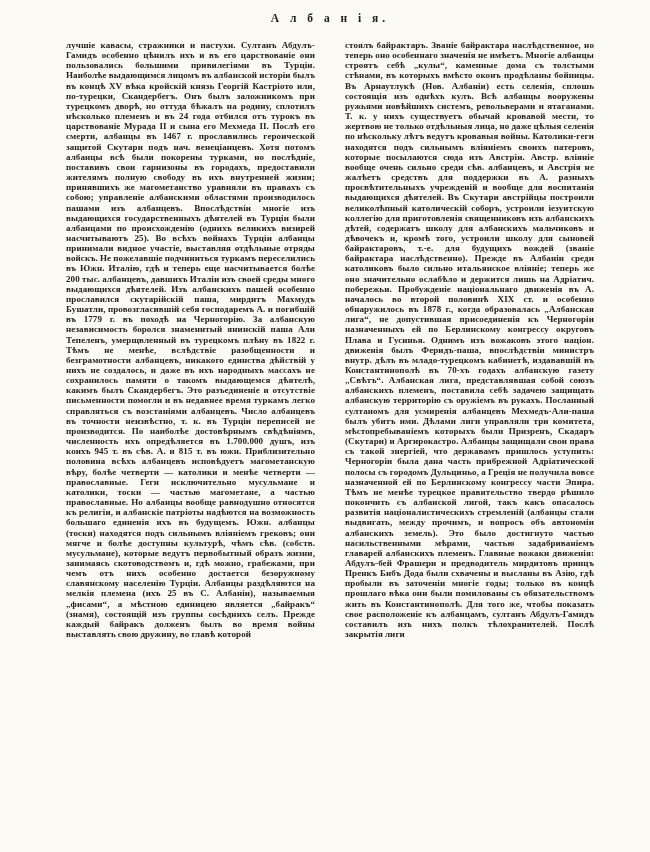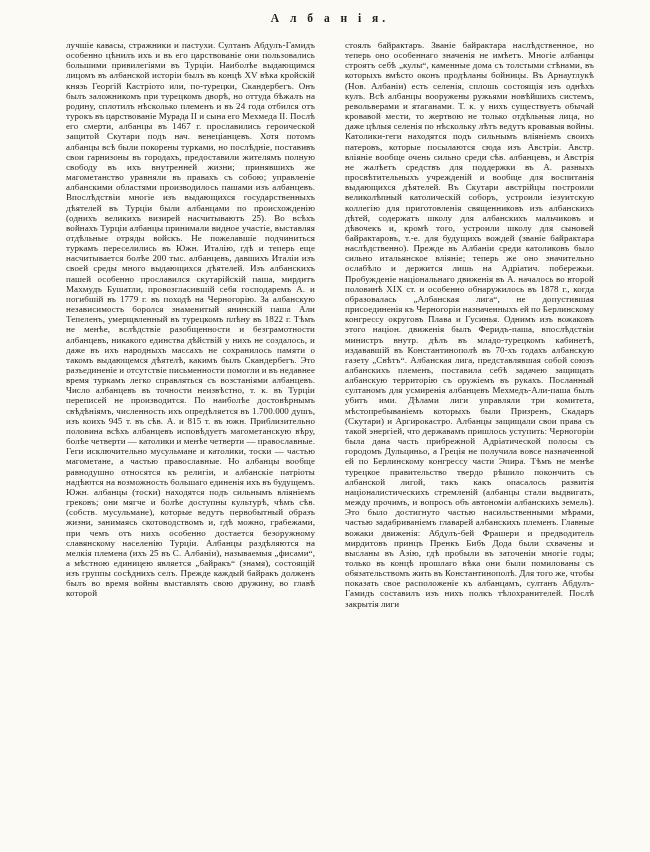--- a/index.html
+++ b/index.html
@@ -39,20 +39,21 @@
     grid-column: 3;
     text-align: right;
     font-size: 11.5px;
     font-weight: bold;
   }
   .columns {
     display: flex;
     gap: 30px;
     height: 792px;
     overflow: hidden;
+    font-weight: bold;
   }
   .text-column {
     flex: 1 1 0;
     font-size: 9px;
     line-height: 10.15px;
     text-align: justify;
     text-align-last: left;
     letter-spacing: 0.1px;
     word-spacing: -0.3px;
     overflow: hidden;

